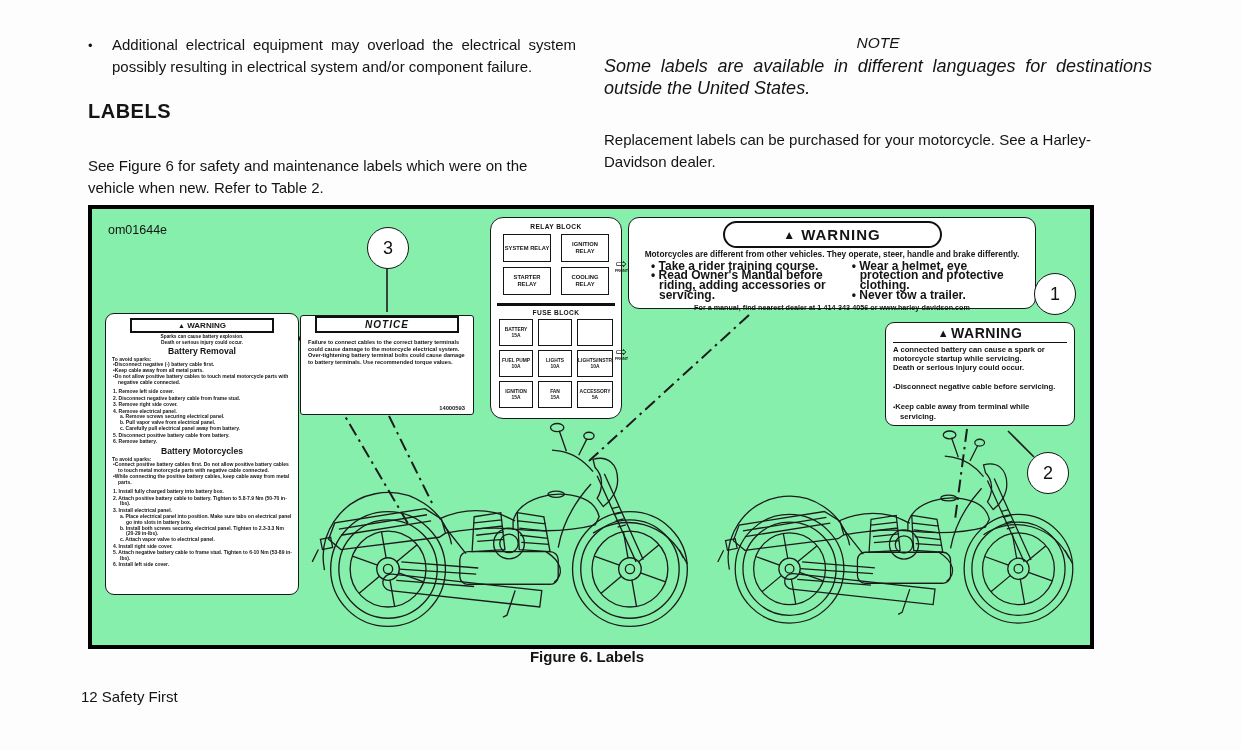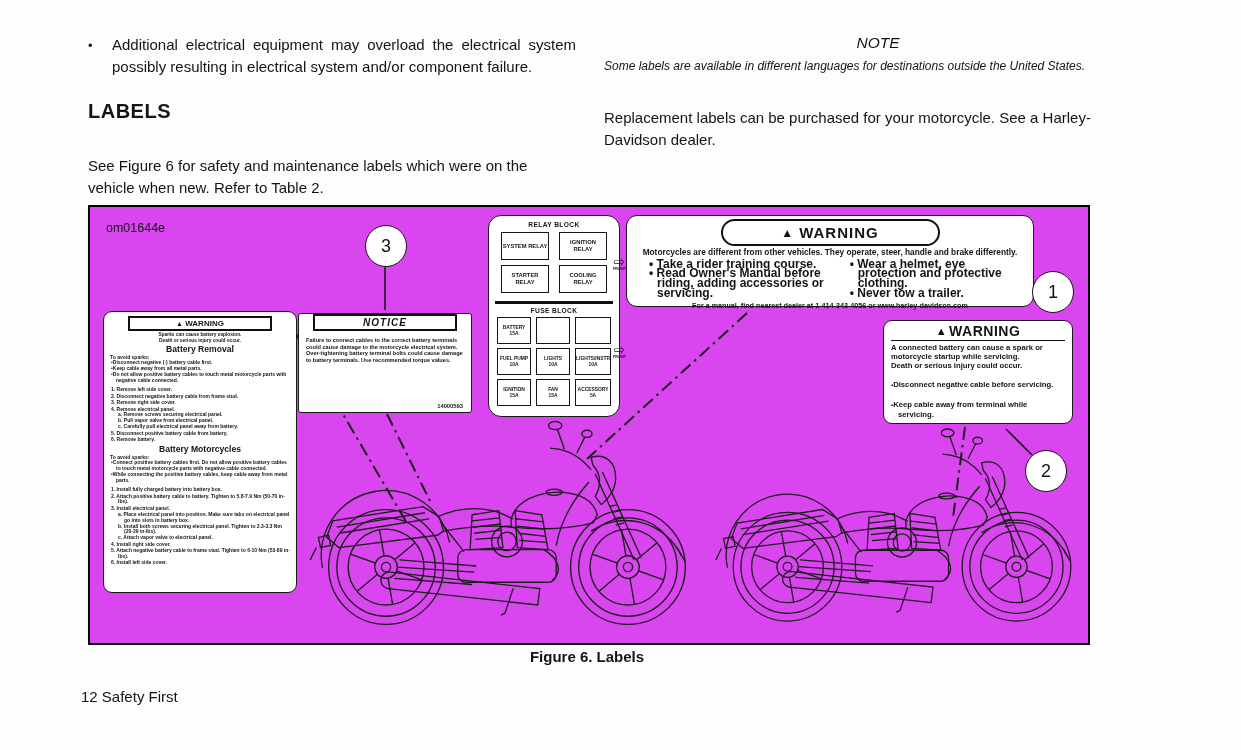--- a/index.html
+++ b/index.html
@@ -11,24 +11,24 @@
   .abs{position:absolute;}
   
   .col-left{left:88px;top:34px;width:488px;}
   .col-right{left:604px;top:34px;width:548px;}
   .bullet-row{display:flex;font-size:15px;line-height:22px;}
   .bullet-dot{width:24px;flex:0 0 24px;font-size:13px;padding-top:1px;}
   .bullet-text{flex:1;text-align:justify;}
   .h1{font-size:20px;font-weight:bold;letter-spacing:.5px;margin-top:22px;}
   .para{font-size:15px;line-height:22px;margin-top:16px;}
   .note-head{font-size:15.5px;font-style:italic;text-align:center;}
-  .note-body{font-size:12px;font-style:italic;line-height:22px;text-align:justify;margin-top:3px;}
+  .note-body{font-size:18px;font-style:italic;line-height:22px;text-align:justify;margin-top:3px;}
   .col-right .para{margin-top:30px;}
   
-  .figure{left:88px;top:205px;width:998px;height:436px;border:2px solid #000000;background:#d946ef;}
+  .figure{left:88px;top:205px;width:998px;height:436px;border:4px solid #000000;background:#86efac;}
   .drawing-id{left:16px;top:14px;font-size:12.5px;}
   .callout{width:40px;height:40px;border:1.8px solid #151515;border-radius:50%;
     display:flex;align-items:center;justify-content:center;font-size:18px;background:#fff;z-index:5;}
   svg.overlay{left:0;top:0;width:998px;height:436px;pointer-events:none;z-index:1;}
   
   .battery-label{left:13px;top:104px;width:194px;height:282px;border:1.6px solid #1a1a1a;
     border-radius:9px;padding:4px 6px 2px 6px;box-sizing:border-box;background:#fff;z-index:3;}
   .bw-head{width:78%;margin:0 auto;border:2.4px solid #101010;text-align:center;
     font-weight:bold;font-size:8px;line-height:11px;}
   .bw-head .tri{font-size:7px;}

